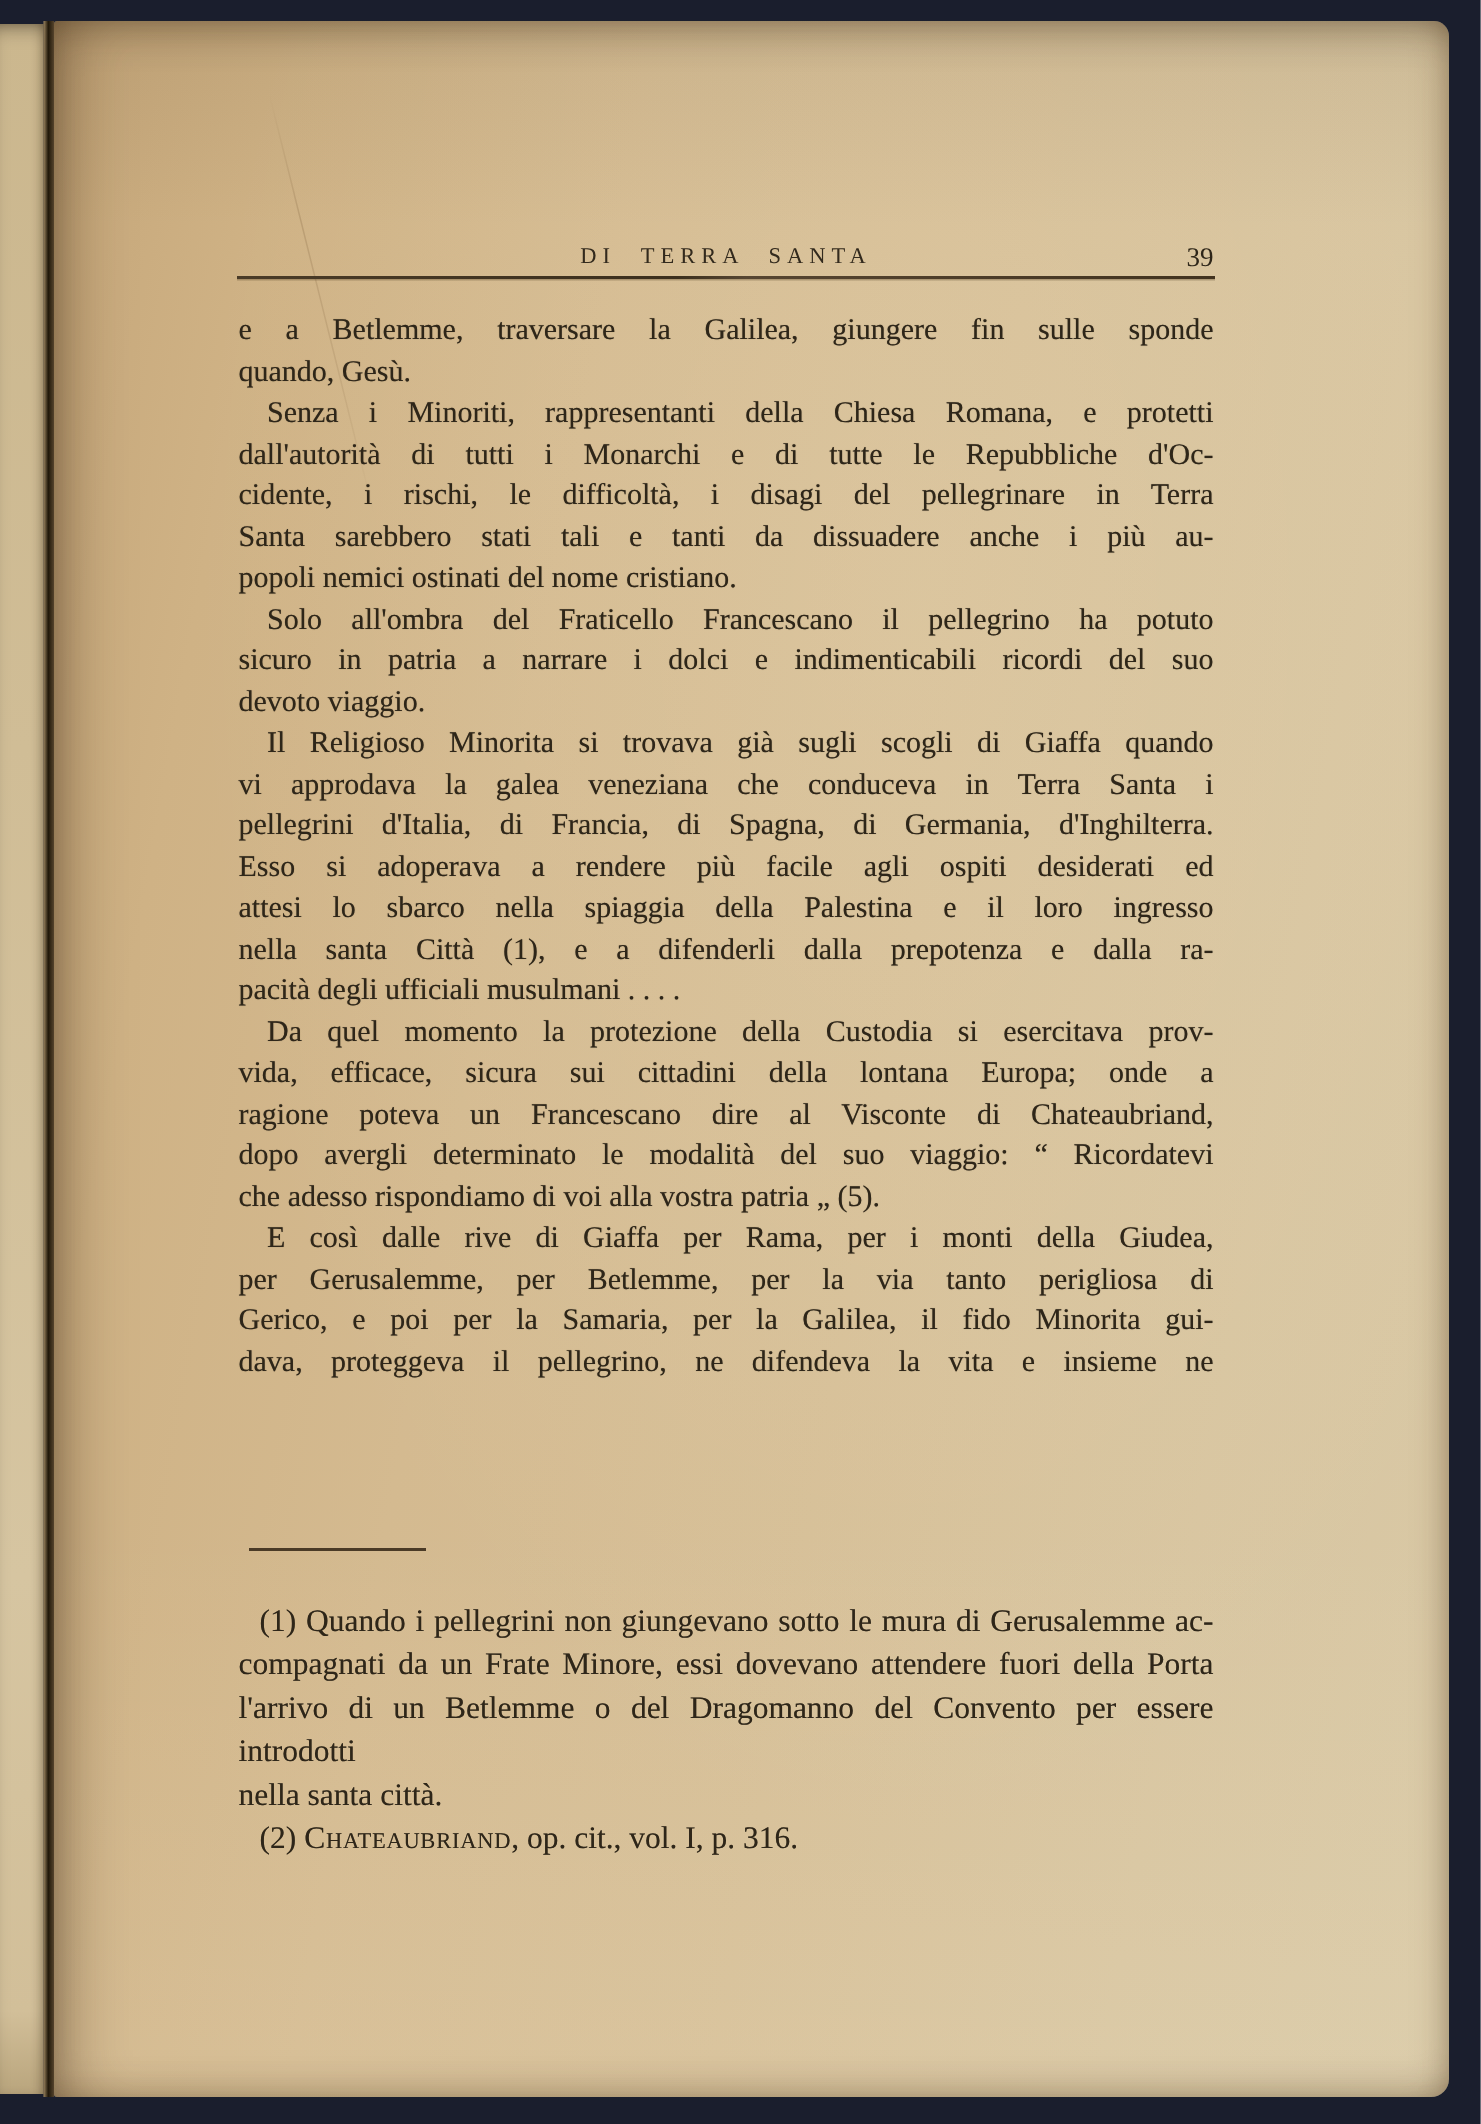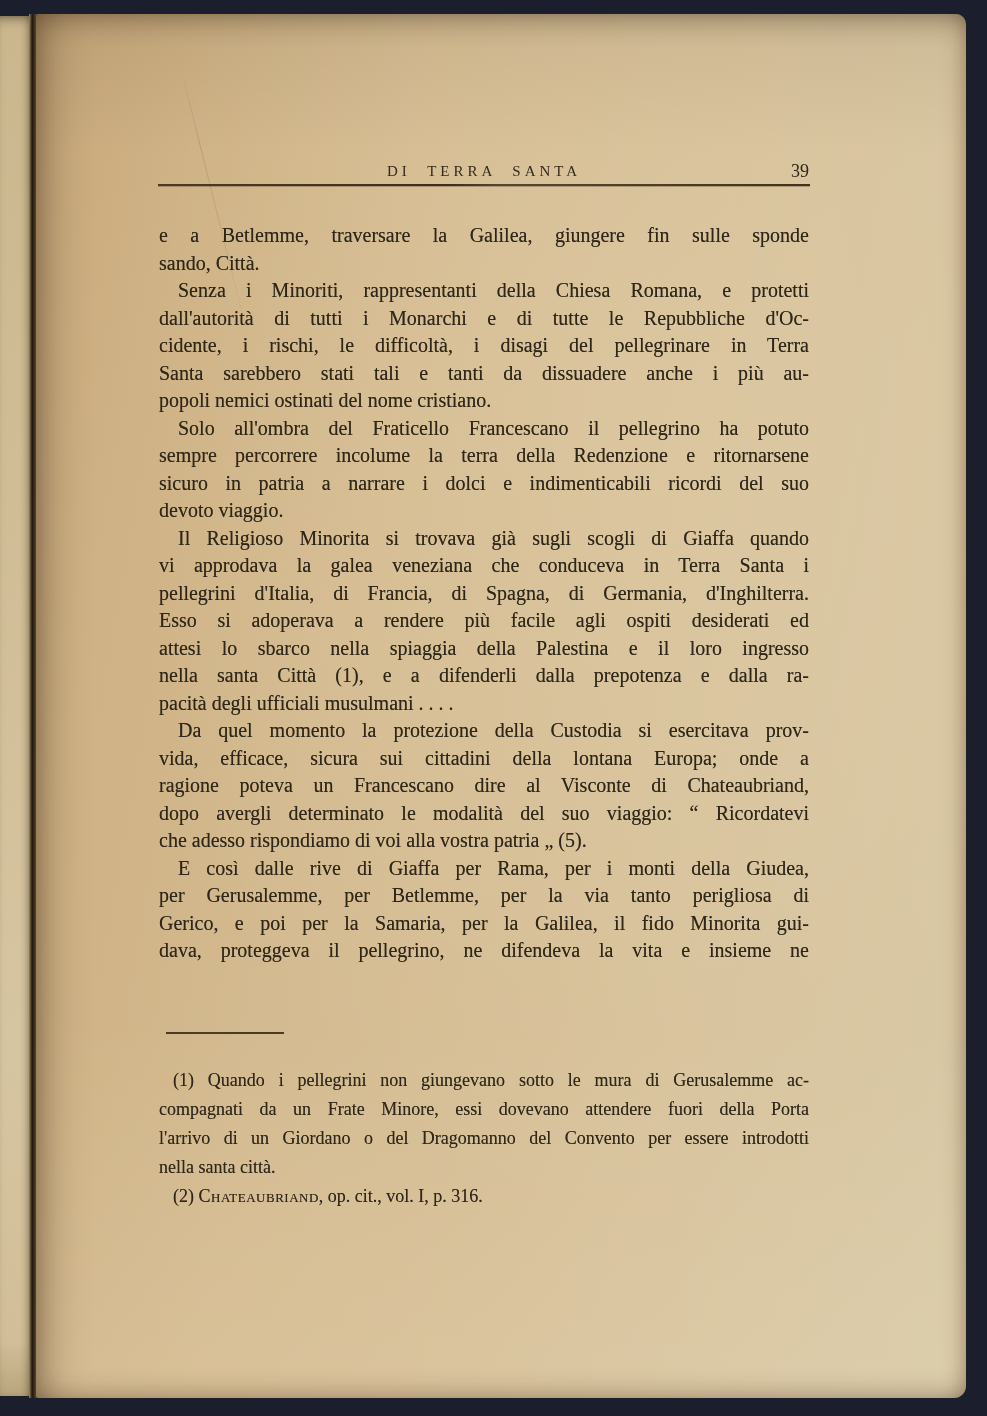--- a/index.html
+++ b/index.html
@@ -83,40 +83,39 @@
     box-shadow: 0 1px 0 rgba(90,70,40,.35);
   }
   .body-text {
     position: absolute;
     left: 123px; top: 193px;
     width: 650px;
     font-size: 20px;
     line-height: 27.5px;
     color: var(--ink, #2e2619);
     text-shadow: 0 0 0.5px rgba(46,38,25,.55);
-    margin-top: 15px;
   }
   .line {
     text-align: justify;
     text-align-last: justify;
     white-space: normal;
   }
   .line.last { text-align-last: left; }
   .line.indent { text-indent: 19px; }
   .fn-rule {
     position: absolute;
     left: 130px; top: 1018px;
     width: 118px; height: 2px;
     background: #4a3a26;
   }
   .footnotes {
     position: absolute;
     left: 123px; top: 1052px;
     width: 650px;
-    font-size: 18px;
+    font-size: 21px;
     line-height: 29px;
     color: var(--ink, #2e2619);
     text-shadow: 0 0 0.4px rgba(46,38,25,.5);
   }
   .fn-line {
     text-align: justify;
     text-align-last: justify;
   }
   .fn-line.last { text-align-last: left; font-family: Liberation Serif, serif; }
   .fn-line.indent { text-indent: 14px; }
@@ -131,28 +130,27 @@
   <div class="gutter"></div>
   <div class="page">
     <div class="crease"></div>
     <div class="running-head">
       <span class="head-title">DI TERRA SANTA</span>
       <span class="page-num">39</span>
     </div>
     <div class="head-rule"></div>
     <div class="body-text">
         <div class="line">e a Betlemme, traversare la Galilea, giungere fin sulle sponde</div>
-        <div class="line last">sando, Città.</div>
+        <div class="line last">quando, Gesù.</div>
         <div class="line indent">Senza i Minoriti, rappresentanti della Chiesa Romana, e protetti</div>
         <div class="line">dall'autorità di tutti i Monarchi e di tutte le Repubbliche d'Oc-</div>
         <div class="line">cidente, i rischi, le difficoltà, i disagi del pellegrinare in Terra</div>
         <div class="line">Santa sarebbero stati tali e tanti da dissuadere anche i più au-</div>
         <div class="line last">popoli nemici ostinati del nome cristiano.</div>
         <div class="line indent">Solo all'ombra del Fraticello Francescano il pellegrino ha potuto</div>
-        <div class="line">sempre percorrere incolume la terra della Redenzione e ritornarsene</div>
         <div class="line">sicuro in patria a narrare i dolci e indimenticabili ricordi del suo</div>
         <div class="line last">devoto viaggio.</div>
         <div class="line indent">Il Religioso Minorita si trovava già sugli scogli di Giaffa quando</div>
         <div class="line">vi approdava la galea veneziana che conduceva in Terra Santa i</div>
         <div class="line">pellegrini d'Italia, di Francia, di Spagna, di Germania, d'Inghilterra.</div>
         <div class="line">Esso si adoperava a rendere più facile agli ospiti desiderati ed</div>
         <div class="line">attesi lo sbarco nella spiaggia della Palestina e il loro ingresso</div>
         <div class="line">nella santa Città (1), e a difenderli dalla prepotenza e dalla ra-</div>
         <div class="line last">pacità degli ufficiali musulmani . . . .</div>
         <div class="line indent">Da quel momento la protezione della Custodia si esercitava prov-</div>
@@ -163,19 +161,19 @@
         <div class="line indent">E così dalle rive di Giaffa per Rama, per i monti della Giudea,</div>
         <div class="line">per Gerusalemme, per Betlemme, per la via tanto perigliosa di</div>
         <div class="line">Gerico, e poi per la Samaria, per la Galilea, il fido Minorita gui-</div>
         <div class="line">dava, proteggeva il pellegrino, ne difendeva la vita e insieme ne</div>
       </div>
     <div class="fn-rule"></div>
     <div class="footnotes">
       <div id="footnote-1">
           <div class="fn-line indent">(1) Quando i pellegrini non giungevano sotto le mura di Gerusalemme ac-</div>
           <div class="fn-line">compagnati da un Frate Minore, essi dovevano attendere fuori della Porta</div>
-          <div class="fn-line">l'arrivo di un Giordano o del Dragomanno del Convento per essere introdotti</div>
+          <div class="fn-line">l'arrivo di un Betlemme o del Dragomanno del Convento per essere introdotti</div>
           <div class="fn-line last">nella santa città.</div>
         </div>
       <div class="fn-line fn2"><span>(2) </span><span class="smallcaps">Chateaubriand</span><span>, op. cit., vol. I, p. 316.</span></div>
     </div>
   </div>
 </div>
 
 </body></html>

